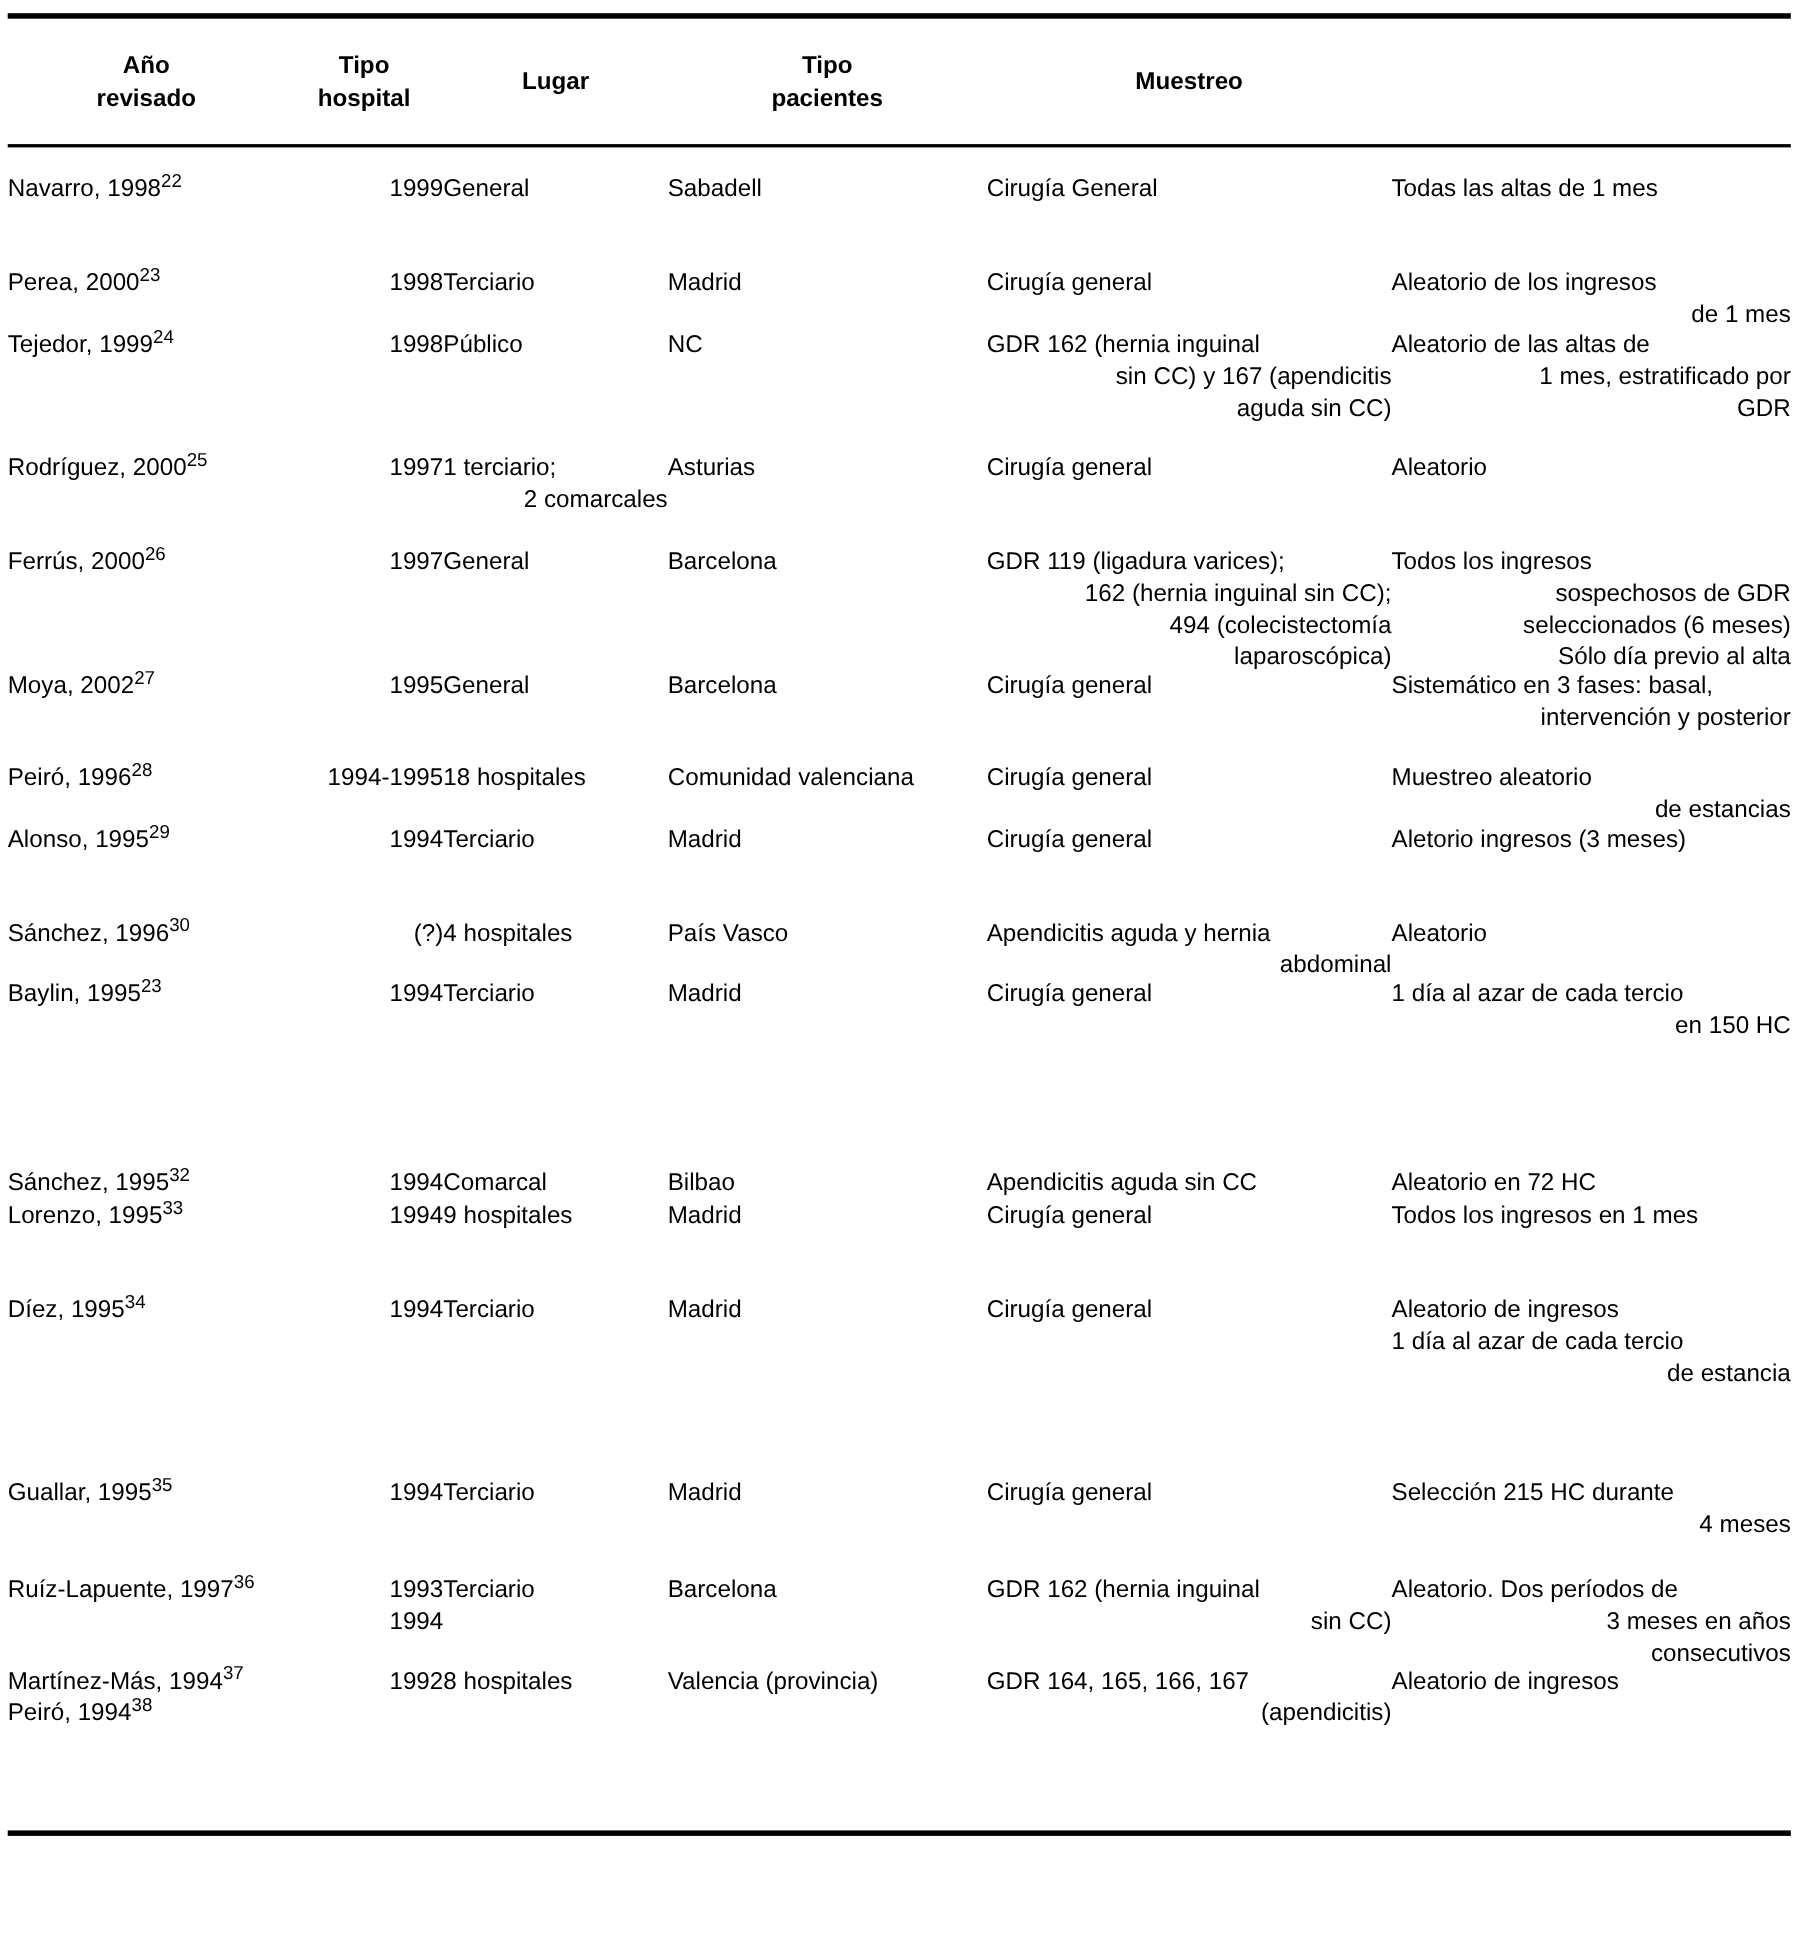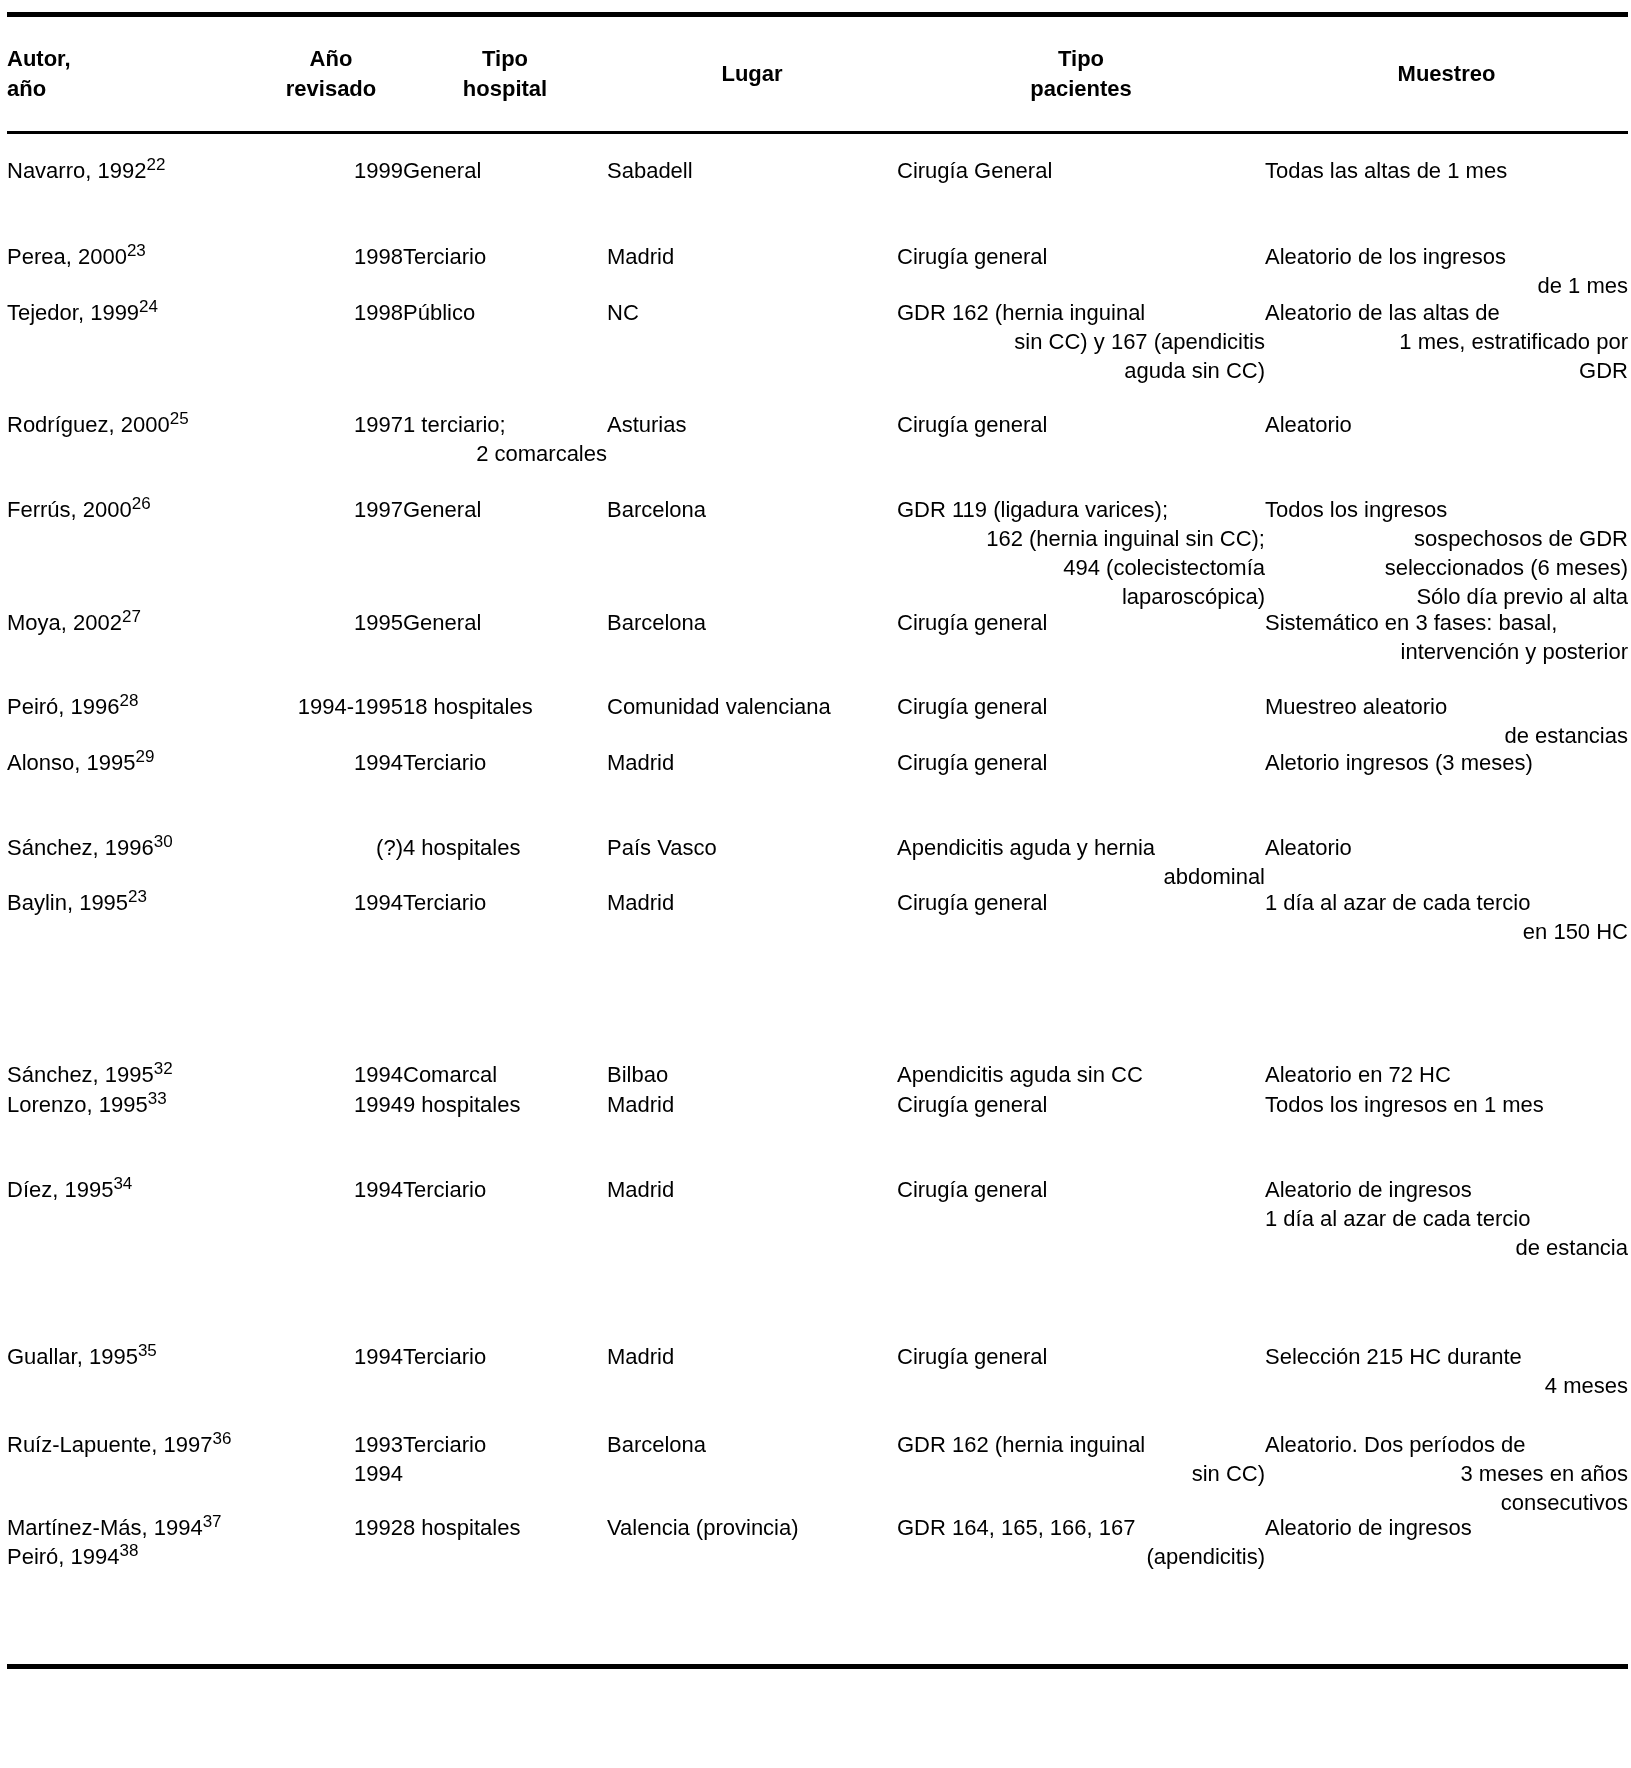--- a/index.html
+++ b/index.html
@@ -24,24 +24,20 @@
   sup{font-size:17px;line-height:0;vertical-align:super;}
   .footnote{font-size:20px;line-height:25px;padding-top:8px;}
   .footnote div{white-space:nowrap;}
 </style>
 </head>
 <body>
 
 <div class="page">
   <div class="rule r1"></div>
   <div class="grid thead">
-      <div class="hcell autor">
-        <div class="hline">Autor,</div>
-        <div class="hline">año</div>
-      </div>
       <div class="hcell ano">
         <div class="hline">Año</div>
         <div class="hline">revisado</div>
       </div>
       <div class="hcell hospital">
         <div class="hline">Tipo</div>
         <div class="hline">hospital</div>
       </div>
       <div class="hcell lugar">
         <div class="hline">Lugar</div>
@@ -50,21 +46,21 @@
         <div class="hline">Tipo</div>
         <div class="hline">pacientes</div>
       </div>
       <div class="hcell muestreo">
         <div class="hline">Muestreo</div>
       </div>
     </div>
   <div class="rule r2"></div>
   <div class="grid tbody">
       <div class="trow"><div class="cell autor">
-          <div class="line"><span class="t">Navarro, 1992</span><sup>22</sup></div>
+          <div class="line"><span class="t">Navarro, 1998</span><sup>22</sup></div>
         </div><div class="cell ano">
           <div class="line">1999</div>
         </div><div class="cell hospital">
           <div class="line">General</div>
         </div><div class="cell lugar">
           <div class="line">Sabadell</div>
         </div><div class="cell pacientes">
           <div class="line">Cirugía General</div>
         </div><div class="cell muestreo">
           <div class="line">Todas las altas de 1 mes</div>

